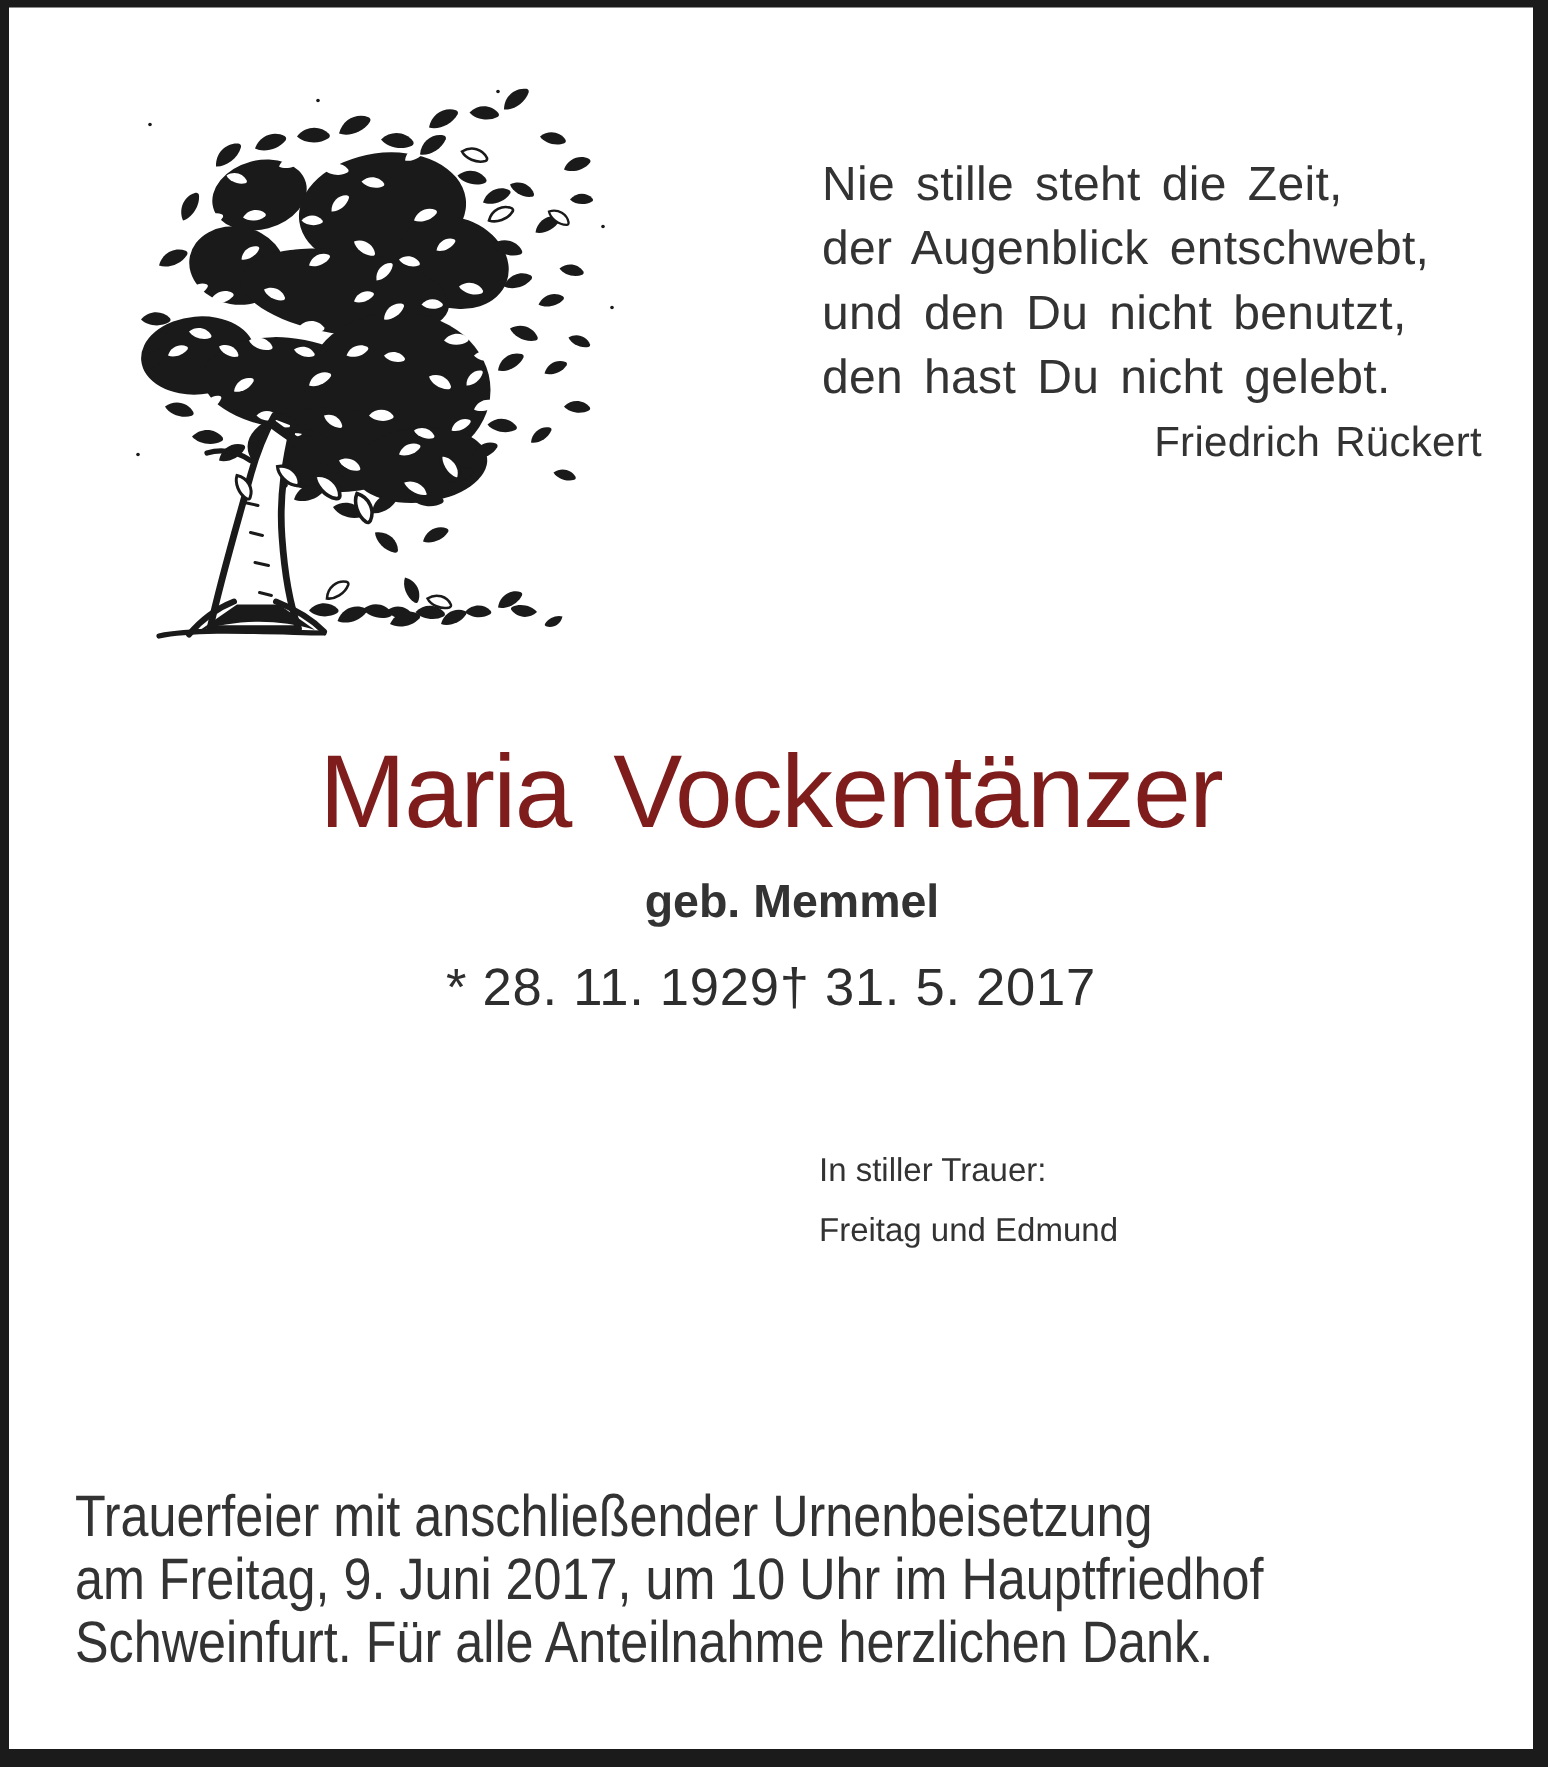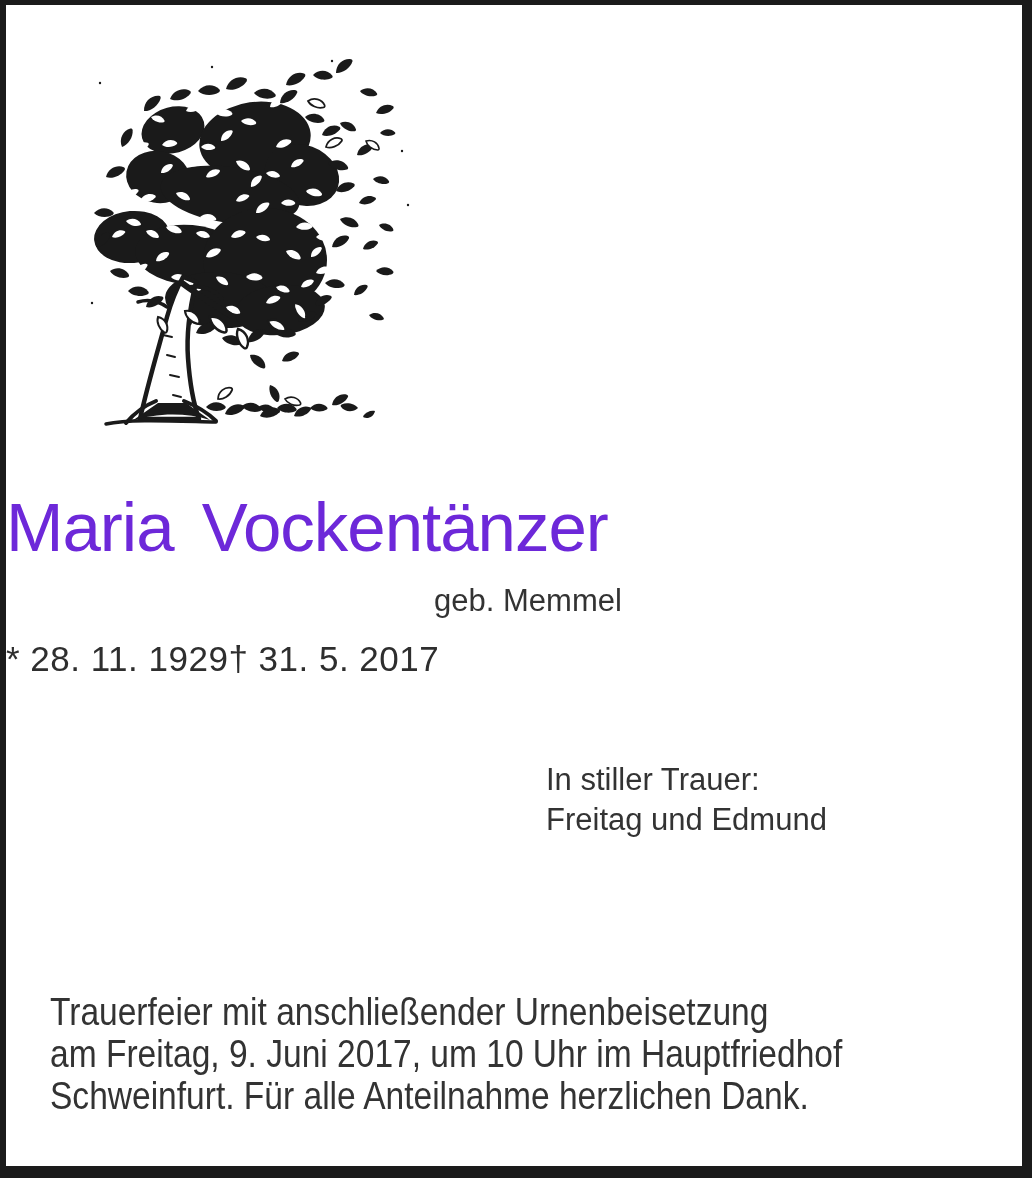--- a/index.html
+++ b/index.html
@@ -45,55 +45,55 @@
     text-align: right;
     font-size: 28px;
     line-height: 43px;
     word-spacing: 2px;
   }
   .name {
     position: absolute;
     left: 0;
     right: 0;
     top: 488px;
-    text-align: left;
+    text-align: center;
     font-size: 69px;
     line-height: 1;
     letter-spacing: -1px;
     word-spacing: 10px;
-    color: #6d28d9;
+    color: #7f1d1d;
   }
   .maiden {
     position: absolute;
     left: 0;
     right: 0;
     top: 578px;
     text-align: center;
     font-size: 31px;
-    font-weight: 400;
+    font-weight: 700;
     color: #333333;
     padding-left: 28px;
   }
   .dates {
     position: absolute;
     left: 0;
     right: 0;
     top: 634px;
     display: flex;
-    justify-content: flex-start;
+    justify-content: center;
     font-size: 35px;
     font-weight: 300;
     color: #2e2e2e;
     letter-spacing: 0.5px;
   }
   .mourners {
     position: absolute;
     left: 540px;
     top: 755px;
-    font-size: 31px;
+    font-size: 22px;
     line-height: 40px;
     font-weight: 300;
     color: #333333;
     white-space: nowrap;
   }
   .funeral {
     position: absolute;
     left: 44px;
     top: 986px;
     width: 1080px;
@@ -285,20 +285,27 @@
     <g fill="#1a1a1a">
       <circle cx="30" cy="28" r="1.2"></circle>
         <circle cx="142" cy="12" r="1.2"></circle>
       <circle cx="262" cy="6" r="1.2"></circle>
         <circle cx="332" cy="96" r="1.2"></circle>
       <circle cx="22" cy="248" r="1.2"></circle>
         <circle cx="338" cy="150" r="1.2"></circle>
     </g>
   </svg>
 
+  <div class="poem">
+    <div>Nie stille steht die Zeit,</div>
+    <div>der Augenblick entschwebt,</div>
+    <div>und den Du nicht benutzt,</div>
+    <div>den hast Du nicht gelebt.</div>
+    <div class="poem-author">Friedrich Rückert</div>
+  </div>
 
   <div class="name">Maria Vockentänzer</div>
   <div class="maiden">geb. Memmel</div>
 
   <div class="dates">
     <span>* 28. 11. 1929</span>
     <span>† 31. 5. 2017</span>
   </div>
 
   <div class="mourners">

